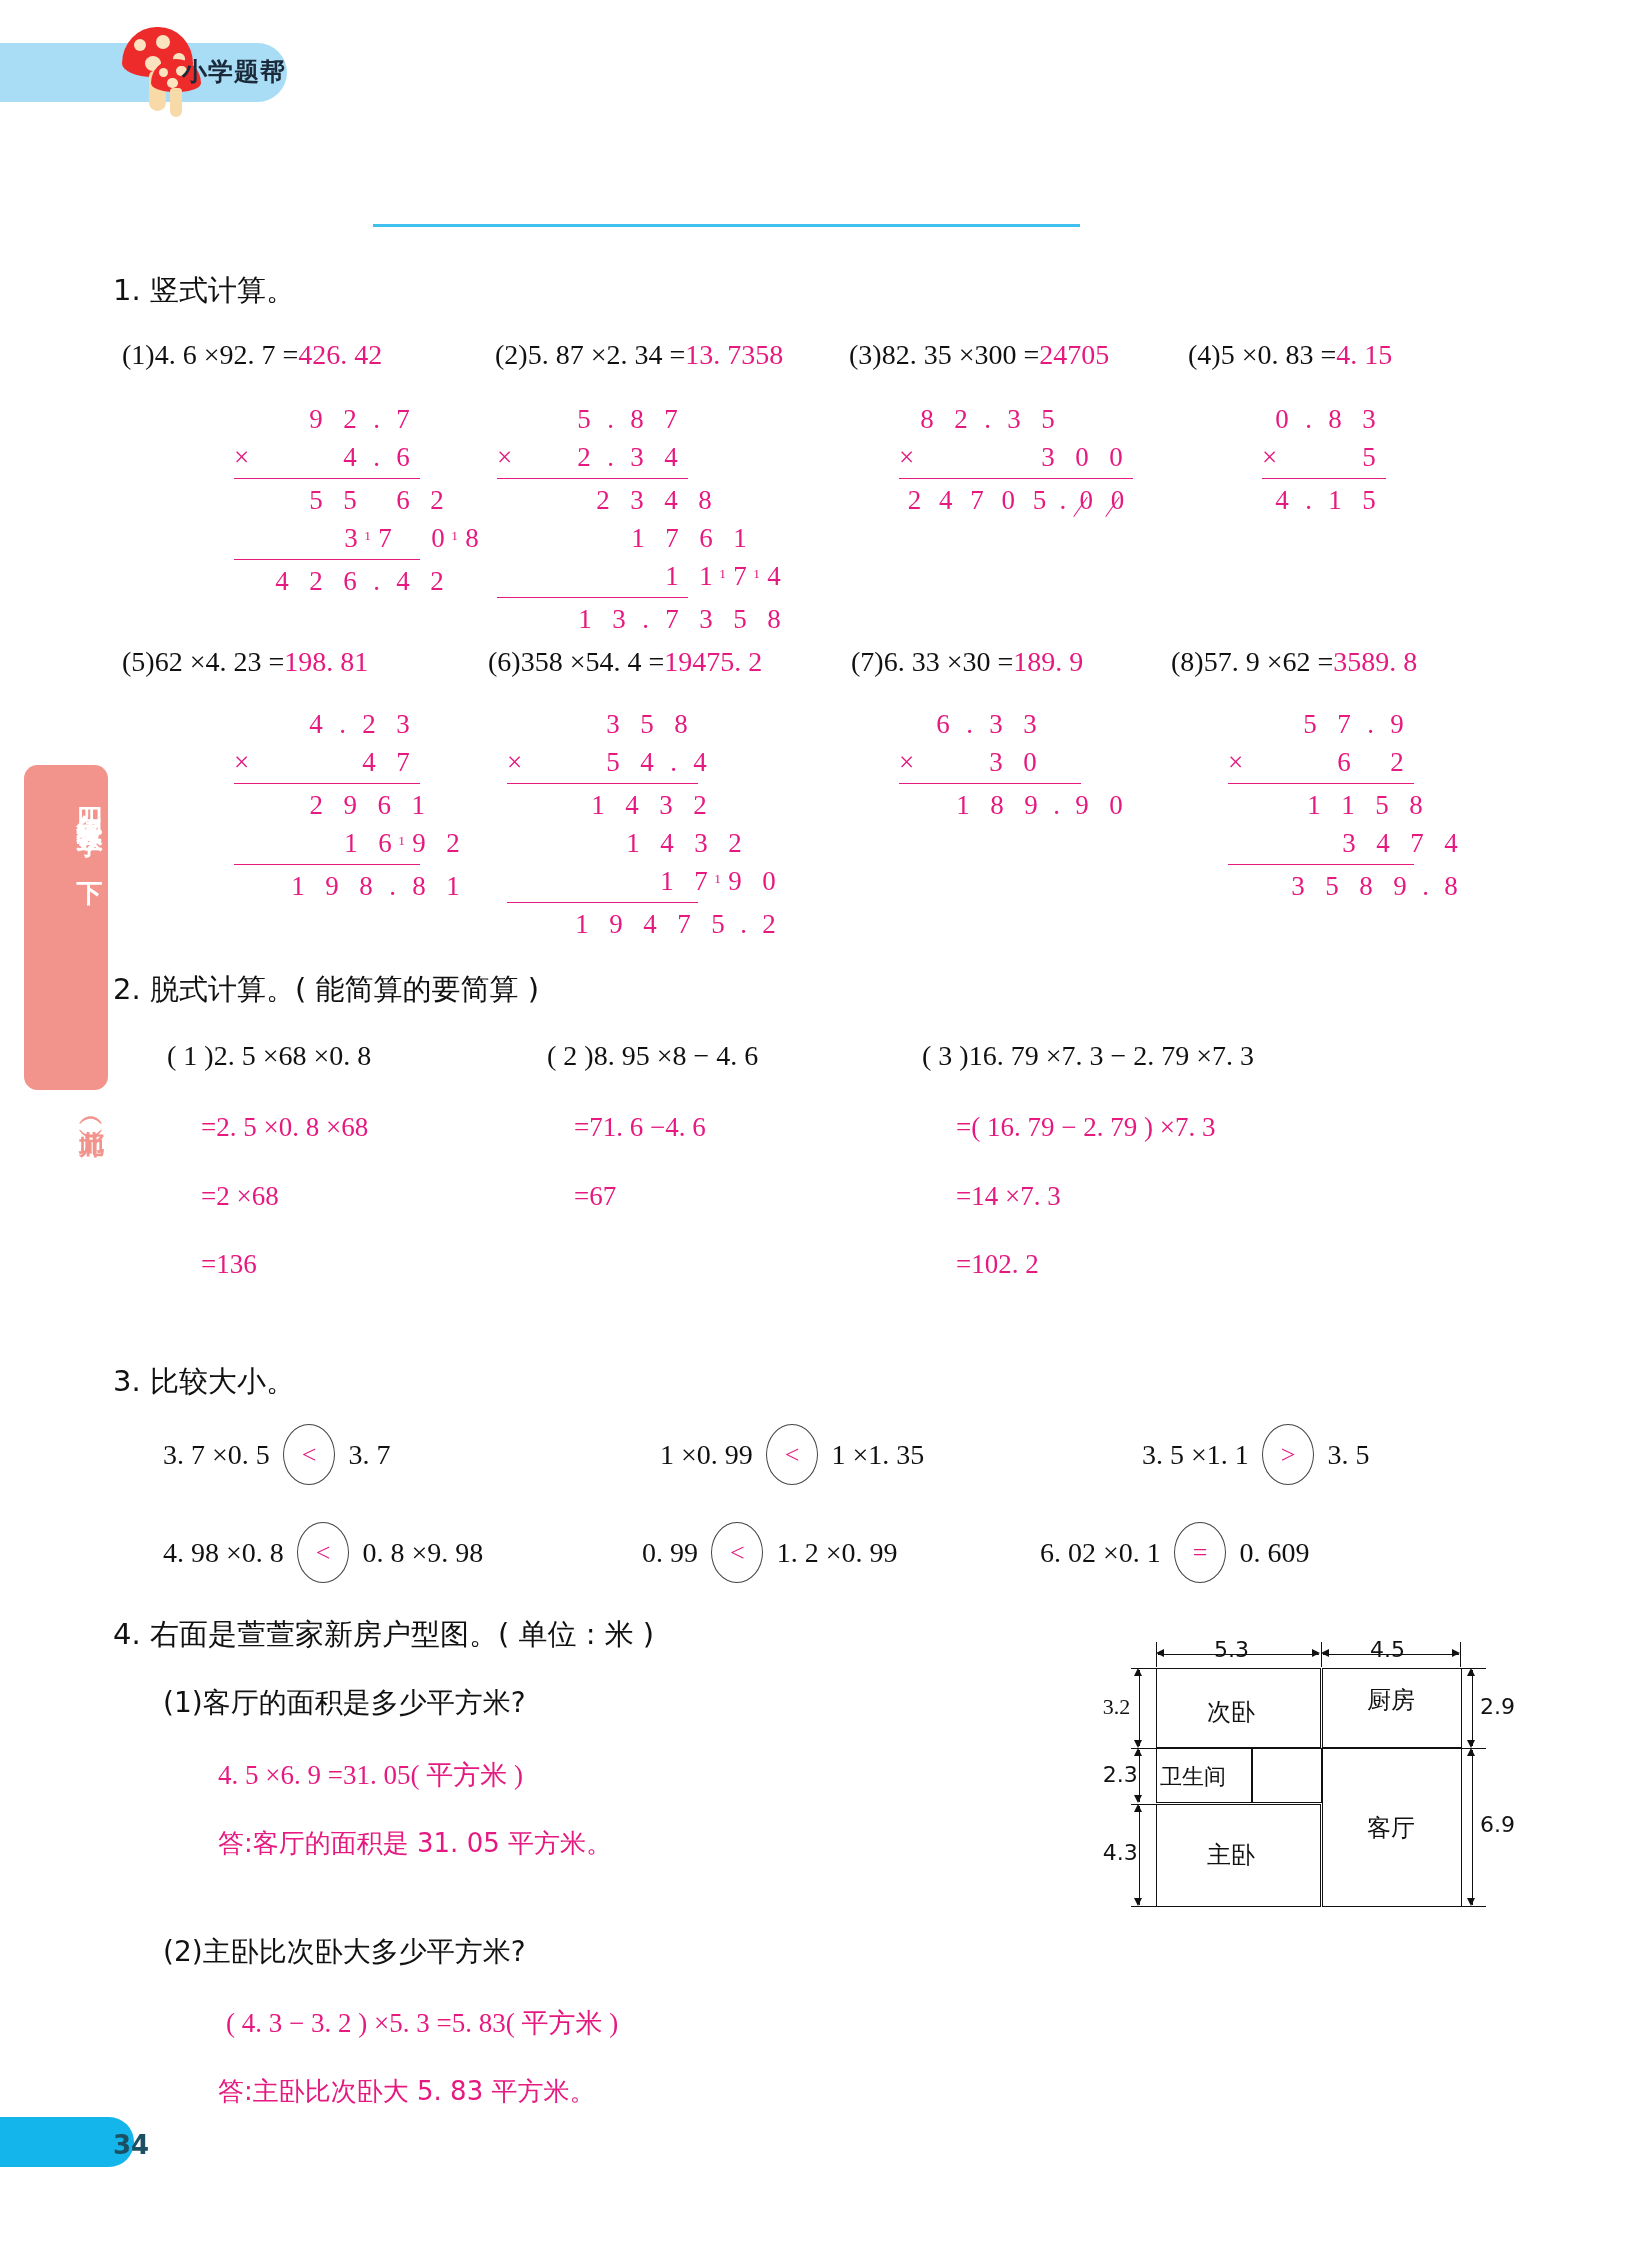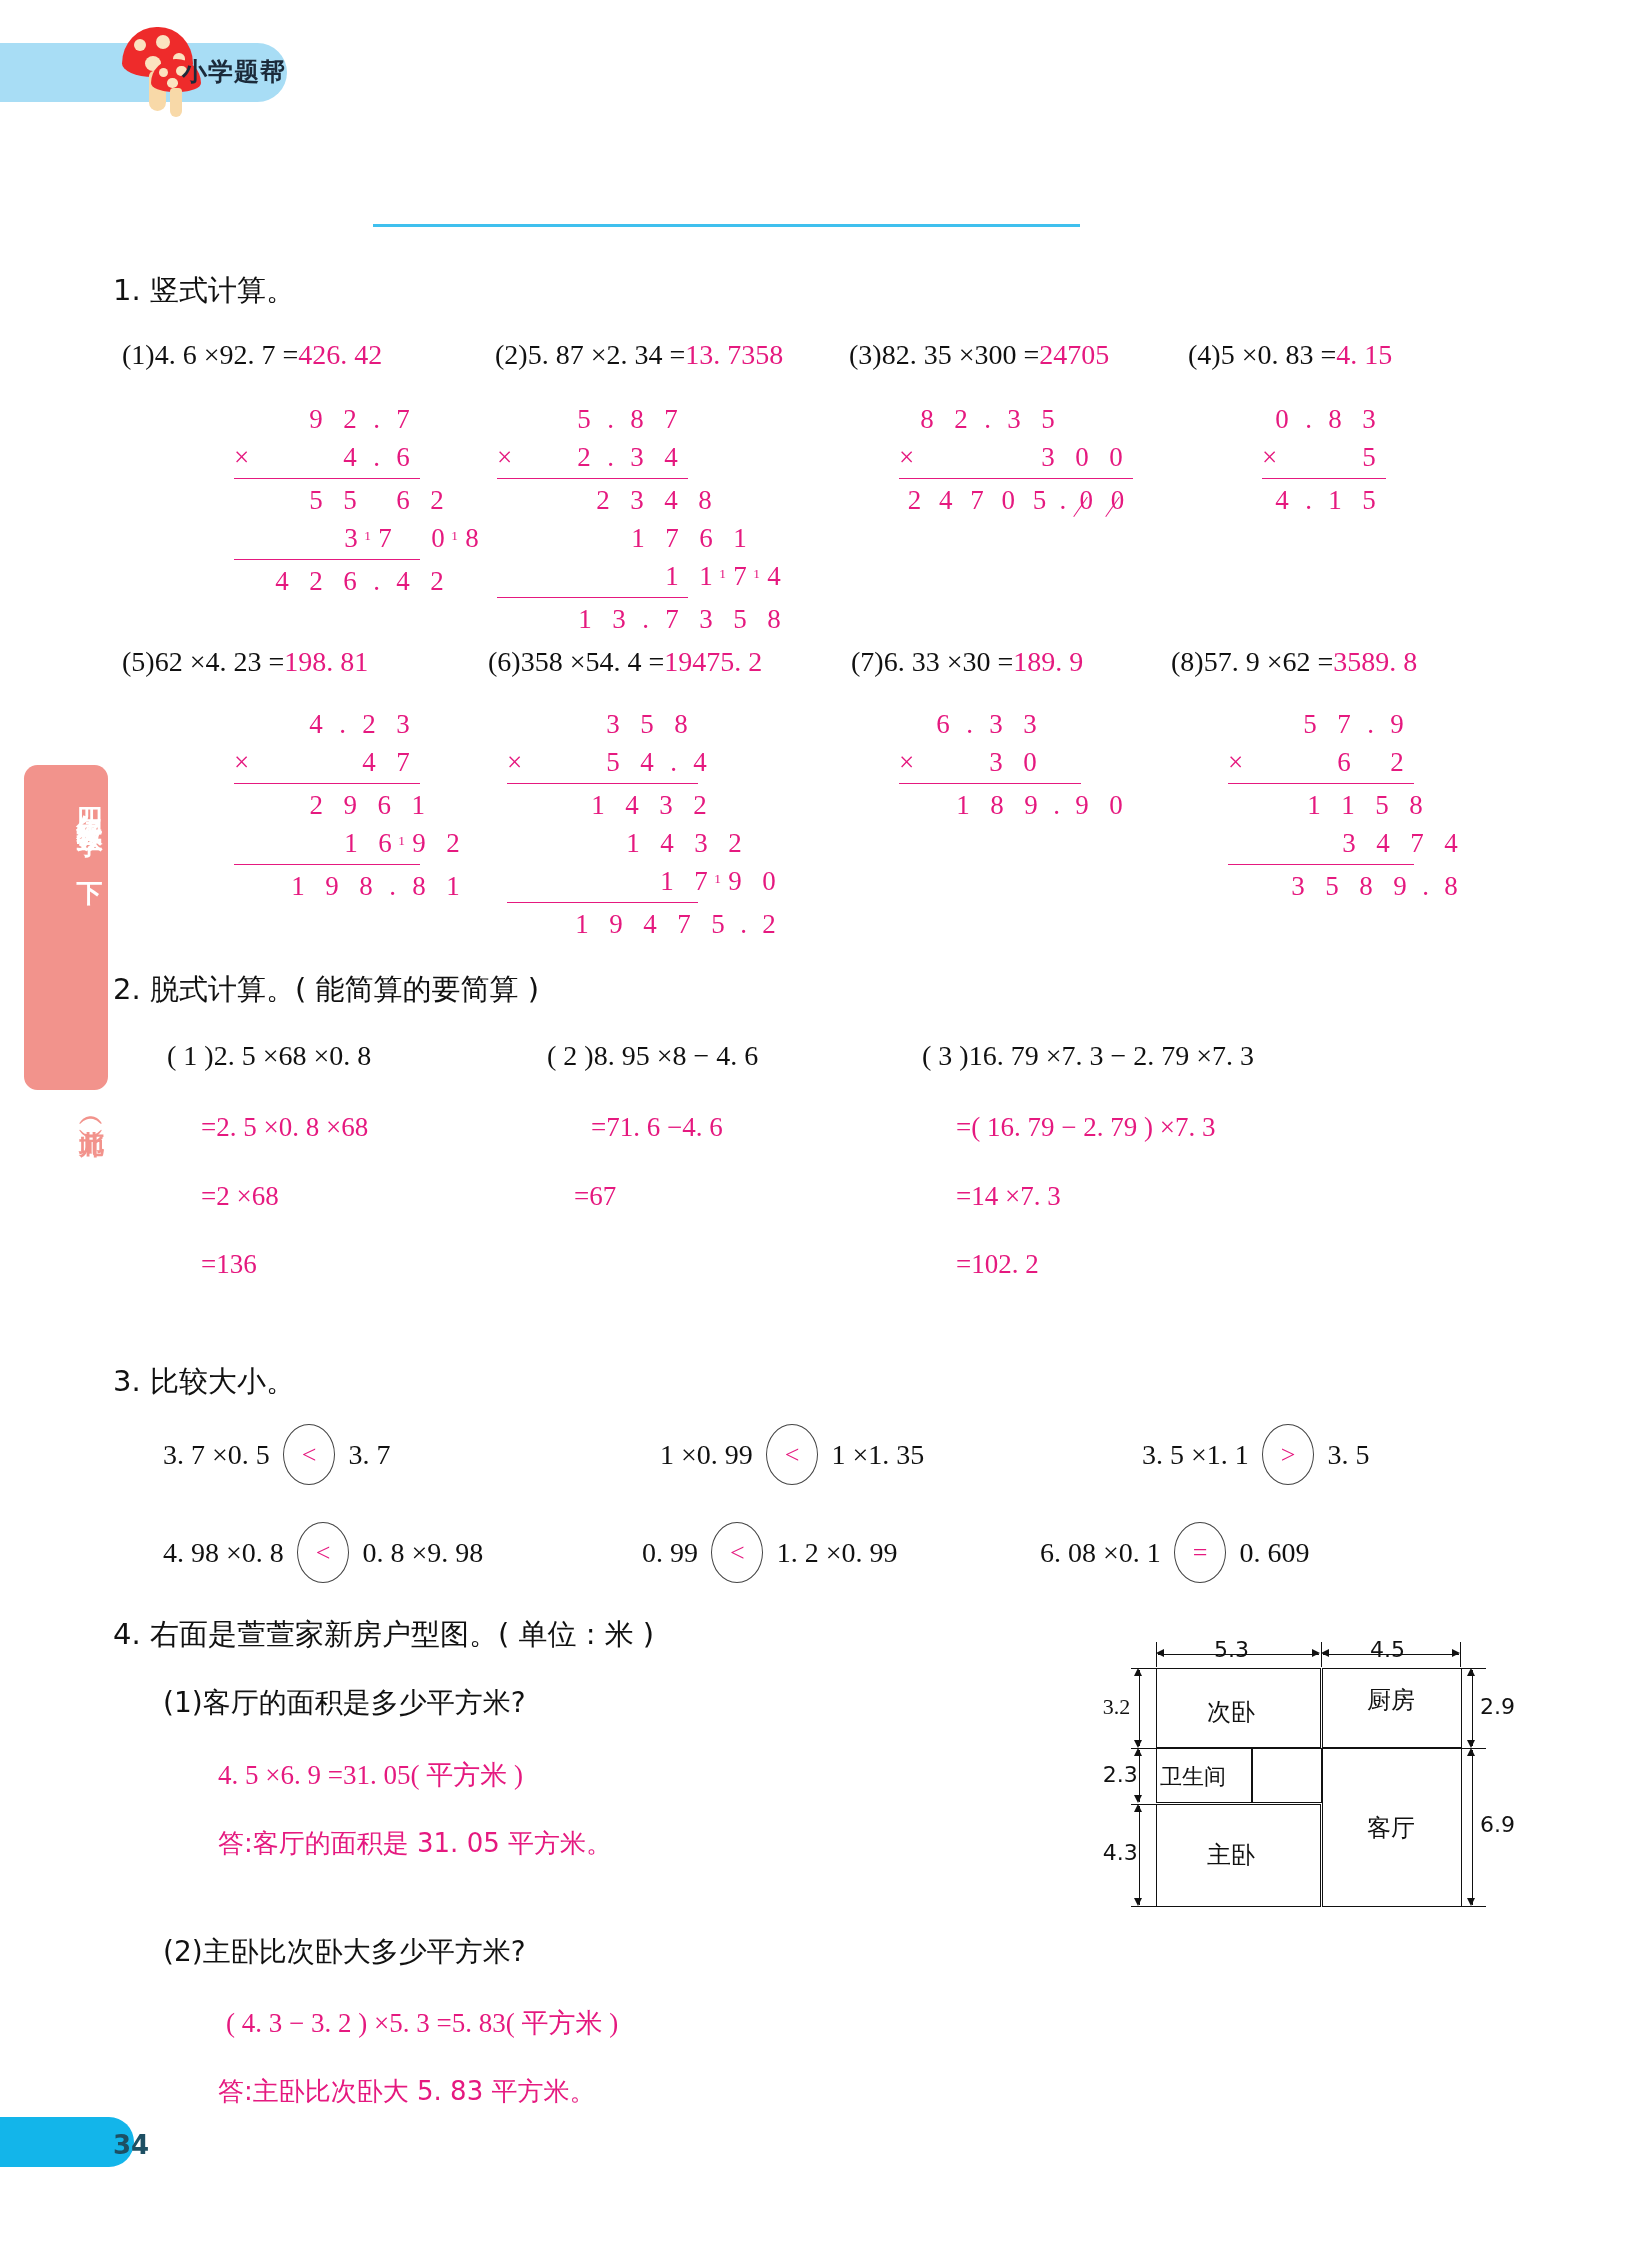--- a/index.html
+++ b/index.html
@@ -430,21 +430,21 @@
 <div class="prob" style="left:167px;top:1040px;">
   <span>( 1 )</span><span>2. 5 ×68 ×0. 8</span>
 </div>
 <div class="ansline" style="left:201px;top:1112px;">=2. 5 ×0. 8 ×68</div>
 <div class="ansline" style="left:201px;top:1181px;">=2 ×68</div>
 <div class="ansline" style="left:201px;top:1249px;">=136</div>
 
 <div class="prob" style="left:547px;top:1040px;">
   <span>( 2 )</span><span>8. 95 ×8 − 4. 6</span>
 </div>
-<div class="ansline" style="left:574px;top:1112px;margin-left:17px;">=71. 6 −4. 6</div>
+<div class="ansline" style="left:574px;top:1112px;">=71. 6 −4. 6</div>
 <div class="ansline" style="left:574px;top:1181px;">=67</div>
 
 <div class="prob" style="left:922px;top:1040px;">
   <span>( 3 )</span><span>16. 79 ×7. 3 − 2. 79 ×7. 3</span>
 </div>
 <div class="ansline" style="left:956px;top:1112px;">=( 16. 79 − 2. 79 ) ×7. 3</div>
 <div class="ansline" style="left:956px;top:1181px;">=14 ×7. 3</div>
 <div class="ansline" style="left:956px;top:1249px;">=102. 2</div>
 
 <div class="q-head" style="left:113px;top:1362px;">
@@ -472,21 +472,21 @@
   <span>4. 98 ×0. 8</span>
   <span class="oval">&lt;</span>
   <span>0. 8 ×9. 98</span>
 </div>
 <div class="cmp-row" style="left:642px;top:1522px;">
   <span>0. 99</span>
   <span class="oval">&lt;</span>
   <span>1. 2 ×0. 99</span>
 </div>
 <div class="cmp-row" style="left:1040px;top:1522px;">
-  <span>6. 08 ×0. 1</span>
+  <span>6. 02 ×0. 1</span>
   <span class="oval">=</span>
   <span>0. 609</span>
 </div>
 
 <div class="q-head" style="left:113px;top:1615px;">
   <span>4.</span>
   <span class="han">右面是萱萱家新房户型图。( 单位 : 米 )</span>
 </div>
 
 <div class="q-head" style="left:163px;top:1684px;font-size:28px;">

